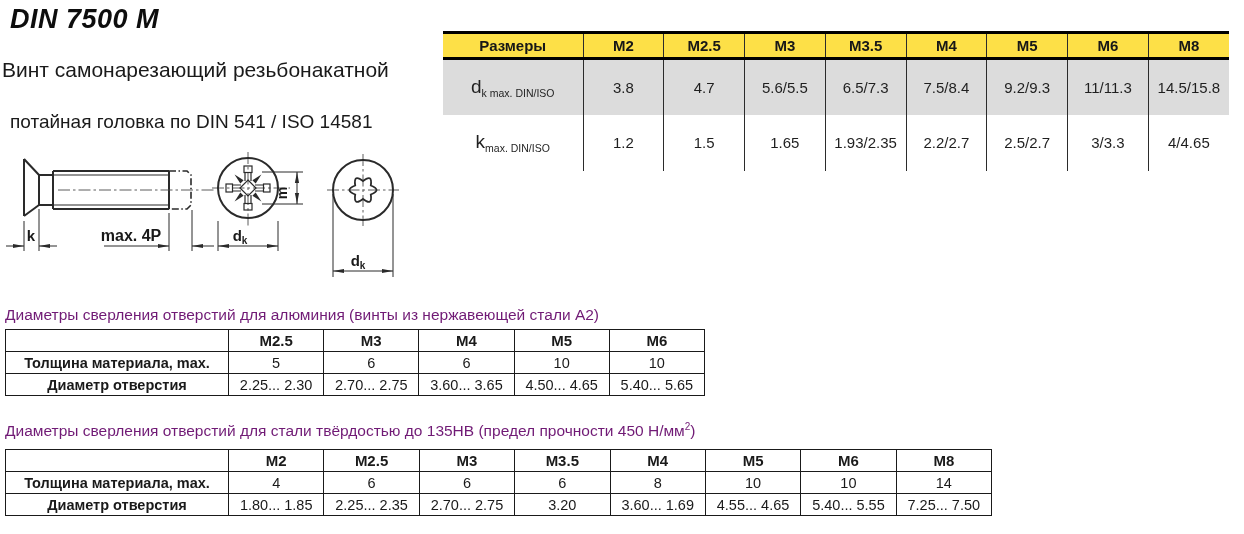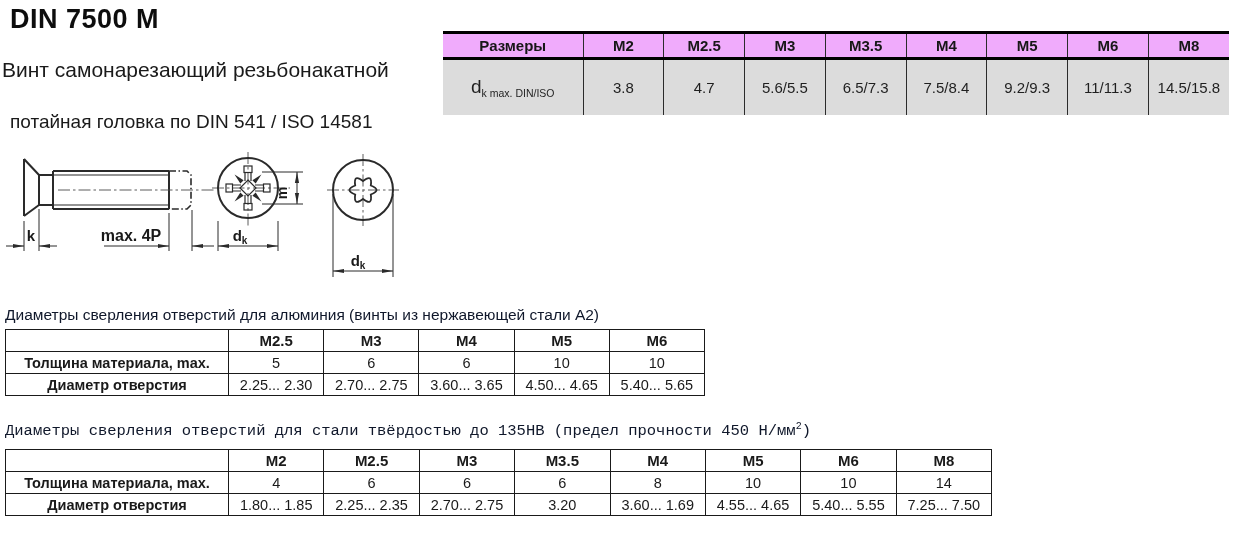--- a/index.html
+++ b/index.html
@@ -1,37 +1,37 @@
 <!DOCTYPE html>
 <html><head>
 <meta charset="utf-8">
 <style>
   html,body{margin:0;padding:0;background:#fff;}
   .page{position:relative;width:1244px;height:534px;background:#ffffff;
         font-family:"Liberation Sans",sans-serif;color:#1f1f1f;overflow:hidden;}
 
-  .doc-title{position:absolute;left:10px;top:4px;font-size:27px;font-weight:bold;color:#0d0d0d;letter-spacing:0.5px;}
+  .doc-title{position:absolute;left:10px;top:4px;font-size:27px;font-weight:bold;color:#0d0d0d;letter-spacing:0.5px;font-style:italic;}
   .sub1{position:absolute;left:2px;top:58px;font-size:21px;color:#1a1a1a;}
   .sub2{position:absolute;left:10px;top:111px;font-size:19px;color:#1a1a1a;}
 
   
   .mt{position:absolute;left:443px;top:31px;width:786px;border-collapse:collapse;table-layout:fixed;}
   .mt col.c-label{width:140px;}
   .mt th,.mt td{border-left:1px solid #2b2b2b;text-align:center;vertical-align:middle;padding:0;font-weight:normal;}
   .mt th:first-child,.mt td:first-child{border-left:none;}
-  .mt thead tr{height:26px;background:#f0abfc;margin-top:20px;}
+  .mt thead tr{height:26px;background:#fde047;margin-top:20px;}
   .mt thead th{border-top:3px solid #000;border-bottom:3px solid #000;font-weight:bold;font-size:15px;color:#171717;}
   .mt tbody tr{height:56px;font-size:15px;}
   .mt tbody tr.shaded{background:#dcdcdc;padding-left:40px;}
   .mt .sym{font-size:19px;}
   .mt sub{font-size:10.5px;}
   .mt .plain{font-size:15.5px;}
 
   
-  .sec{position:absolute;font-size:15.5px;color:#0f172a;}
+  .sec{position:absolute;font-size:15.5px;color:#701a75;}
   .sec sup{font-size:10px;}
   .st{position:absolute;border-collapse:collapse;table-layout:fixed;background:#fff;}
   .st col.c-label{width:223px;}
   .st th,.st td{border:1.5px solid #1a1a1a;text-align:center;vertical-align:middle;padding:0;font-size:14.5px;color:#1a1a1a;}
   .st th{font-weight:bold;font-size:15px;}
   .st td.rl{font-weight:bold;}
   .st tr{height:22px;}
 
   
   .drawing{position:absolute;left:0;top:140px;width:440px;height:150px;}
@@ -185,20 +185,31 @@
         <td><span class="sym">d</span><sub>k max. DIN/ISO</sub></td>
         <td>3.8</td>
         <td>4.7</td>
         <td>5.6/5.5</td>
         <td>6.5/7.3</td>
         <td>7.5/8.4</td>
         <td>9.2/9.3</td>
         <td>11/11.3</td>
         <td>14.5/15.8</td>
       </tr>
+      <tr>
+        <td><span class="sym">k</span><sub>max. DIN/ISO</sub></td>
+        <td>1.2</td>
+        <td>1.5</td>
+        <td>1.65</td>
+        <td>1.93/2.35</td>
+        <td>2.2/2.7</td>
+        <td>2.5/2.7</td>
+        <td>3/3.3</td>
+        <td>4/4.65</td>
+      </tr>
     </tbody>
   </table>
 
   <div class="sec" style="left:5px;top:306px;">Диаметры сверления отверстий для алюминия (винты из нержавеющей стали A2)</div>
   <table class="st" style="left:5px;top:329px;width:700px;">
     <colgroup>
         <col class="c-label">
         <col>
         <col>
         <col>
@@ -228,21 +239,21 @@
         <td class="rl">Диаметр отверстия</td>
         <td>2.25... 2.30</td>
         <td>2.70... 2.75</td>
         <td>3.60... 3.65</td>
         <td>4.50... 4.65</td>
         <td>5.40... 5.65</td>
       </tr>
     </tbody>
   </table>
 
-  <div class="sec" style="left:5px;top:421px;font-family:Liberation Mono, monospace;"><span>Диаметры сверления отверстий для стали твёрдостью до 135HB (предел прочности 450 Н/мм</span><sup>2</sup><span>)</span></div>
+  <div class="sec" style="left:5px;top:421px;"><span>Диаметры сверления отверстий для стали твёрдостью до 135HB (предел прочности 450 Н/мм</span><sup>2</sup><span>)</span></div>
   <table class="st" style="left:5px;top:449px;width:987px;">
     <colgroup>
         <col class="c-label">
         <col>
         <col>
         <col>
         <col>
         <col>
         <col>
         <col>

